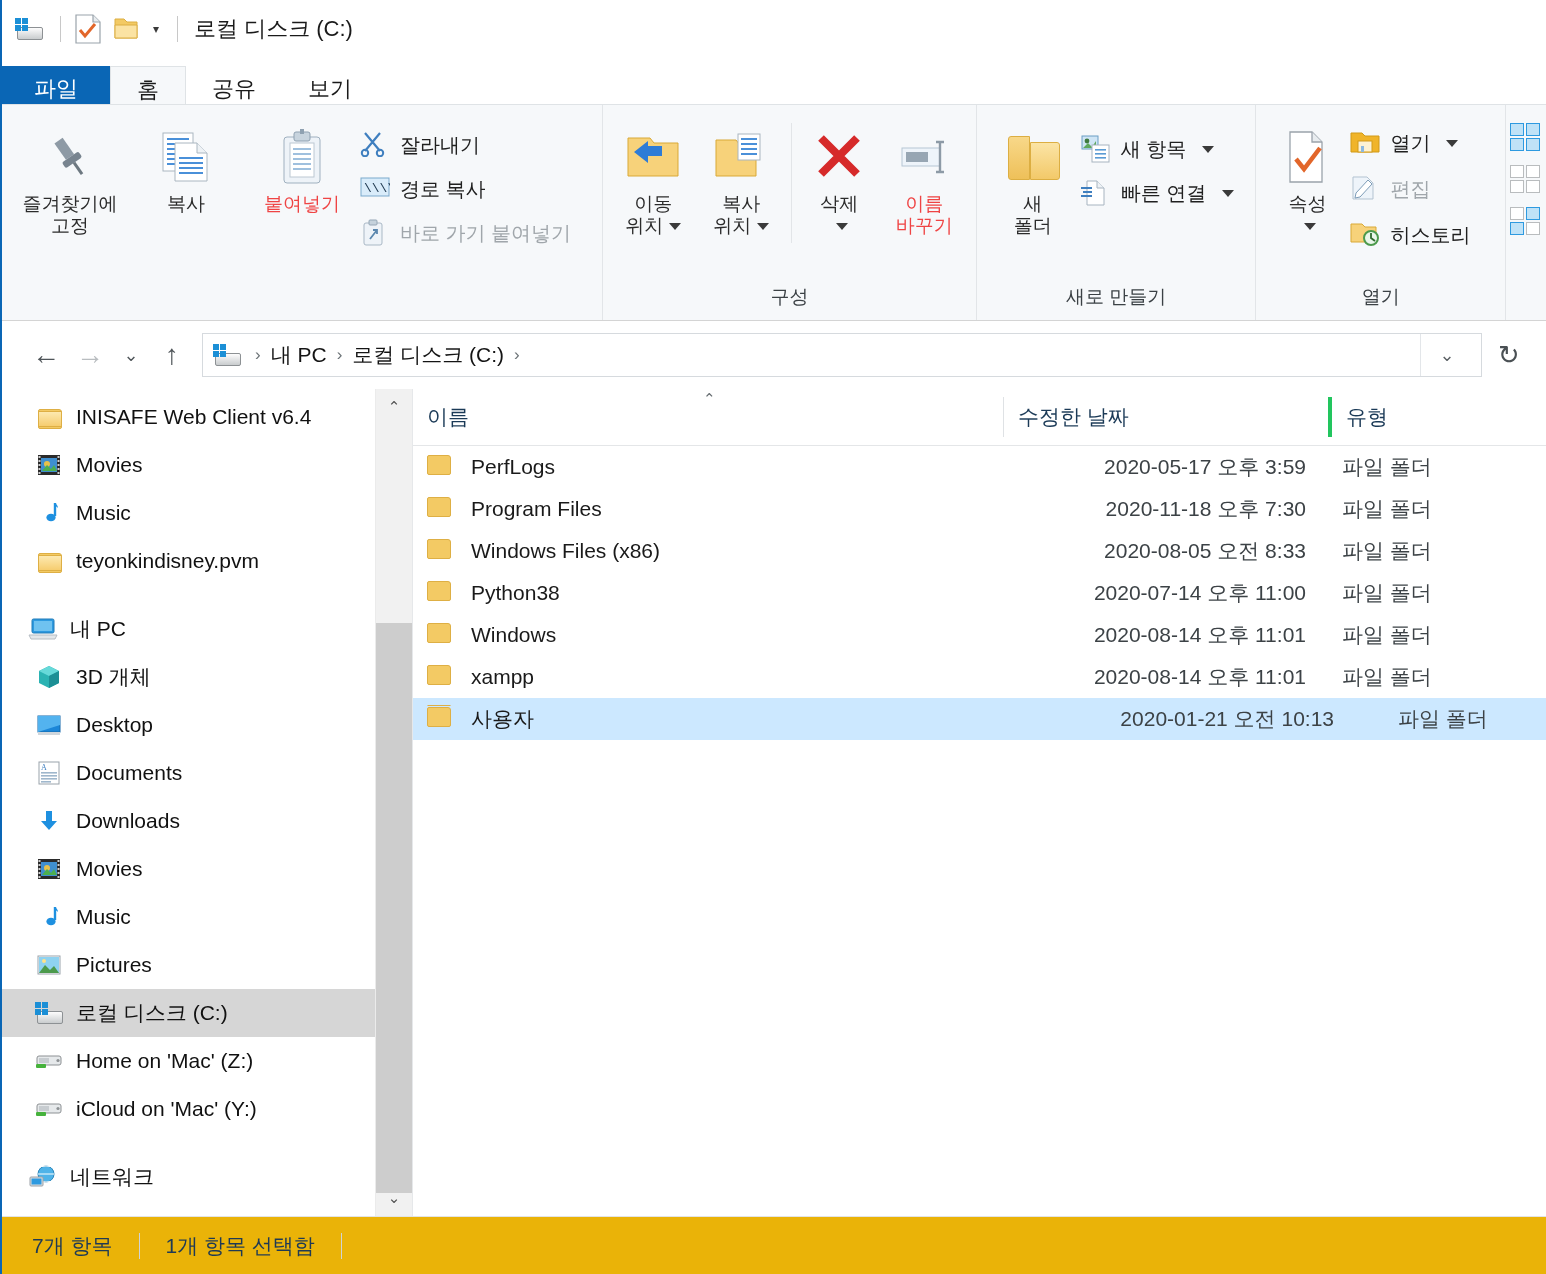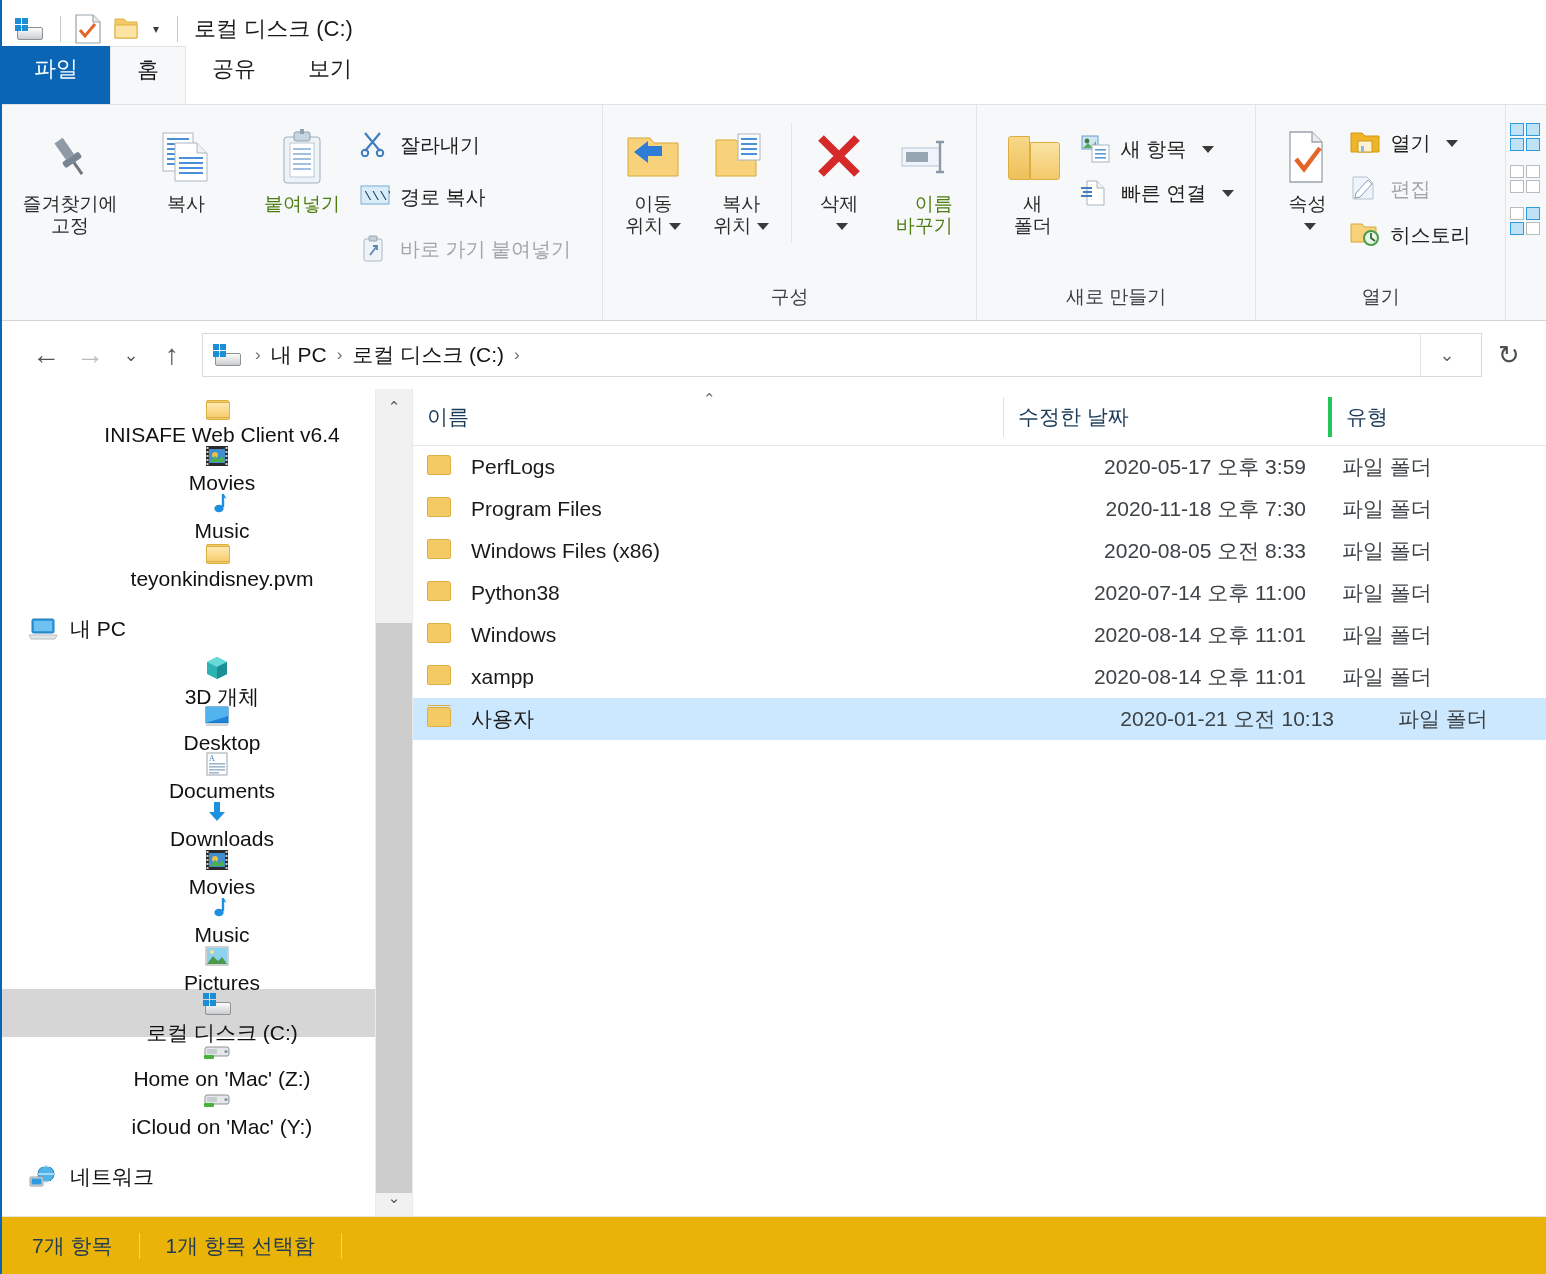--- a/index.html
+++ b/index.html
@@ -79,21 +79,21 @@
   
   .tabs {
     height: 46px;
     display: flex;
     align-items: flex-end;
     background: #ffffff;
     flex: 0 0 auto;
     position: relative;
   }
   .tab {
-    height: 58px;
+    height: 38px;
     line-height: 46px;
     padding: 0 26px;
     font-size: 22px;
     color: #1a1a1a;
     box-sizing: border-box;
     cursor: default;
     white-space: nowrap;
   }
   .tab.file {
     background: #0a66b5;
@@ -156,27 +156,27 @@
     justify-content: center;
   }
   .bigbtn .lbl {
     font-size: 19px;
     color: #2b2b2b;
     text-align: center;
     line-height: 1.15;
     margin-top: 4px;
     white-space: pre-line;
   }
-  .bigbtn.dim .lbl { color: #4d7c0f; text-align: right; }
+  .bigbtn.dim .lbl { color: #ef4444; }
   .smallcol {
     display: flex;
     flex-direction: column;
     justify-content: center;
     padding-top: 14px;
-    gap: 16px;
+    gap: 8px;
   }
   .smallbtn {
     display: flex;
     align-items: center;
     gap: 10px;
     font-size: 20px;
     color: #202020;
     height: 36px;
     white-space: nowrap;
     cursor: default;
@@ -279,21 +279,21 @@
     align-items: center;
     height: 48px;
     padding-left: 46px;
     font-size: 21px;
     color: #111111;
     white-space: nowrap;
     cursor: default;
     box-sizing: border-box;
   }
   .nav-item.root { padding-left: 24px; }
-  .nav-item.child { padding-left: 30px; flex-direction: column; }
+  .nav-item.child { padding-left: 30px; }
   .nav-item.selected { background: #d6d6d6; }
   .nav-item .ico {
     width: 34px; height: 30px;
     margin-right: 10px;
     flex: 0 0 auto;
     display: flex; align-items: center; justify-content: center;
     position: relative;
   }
   .nav-gap { height: 20px; }
 

